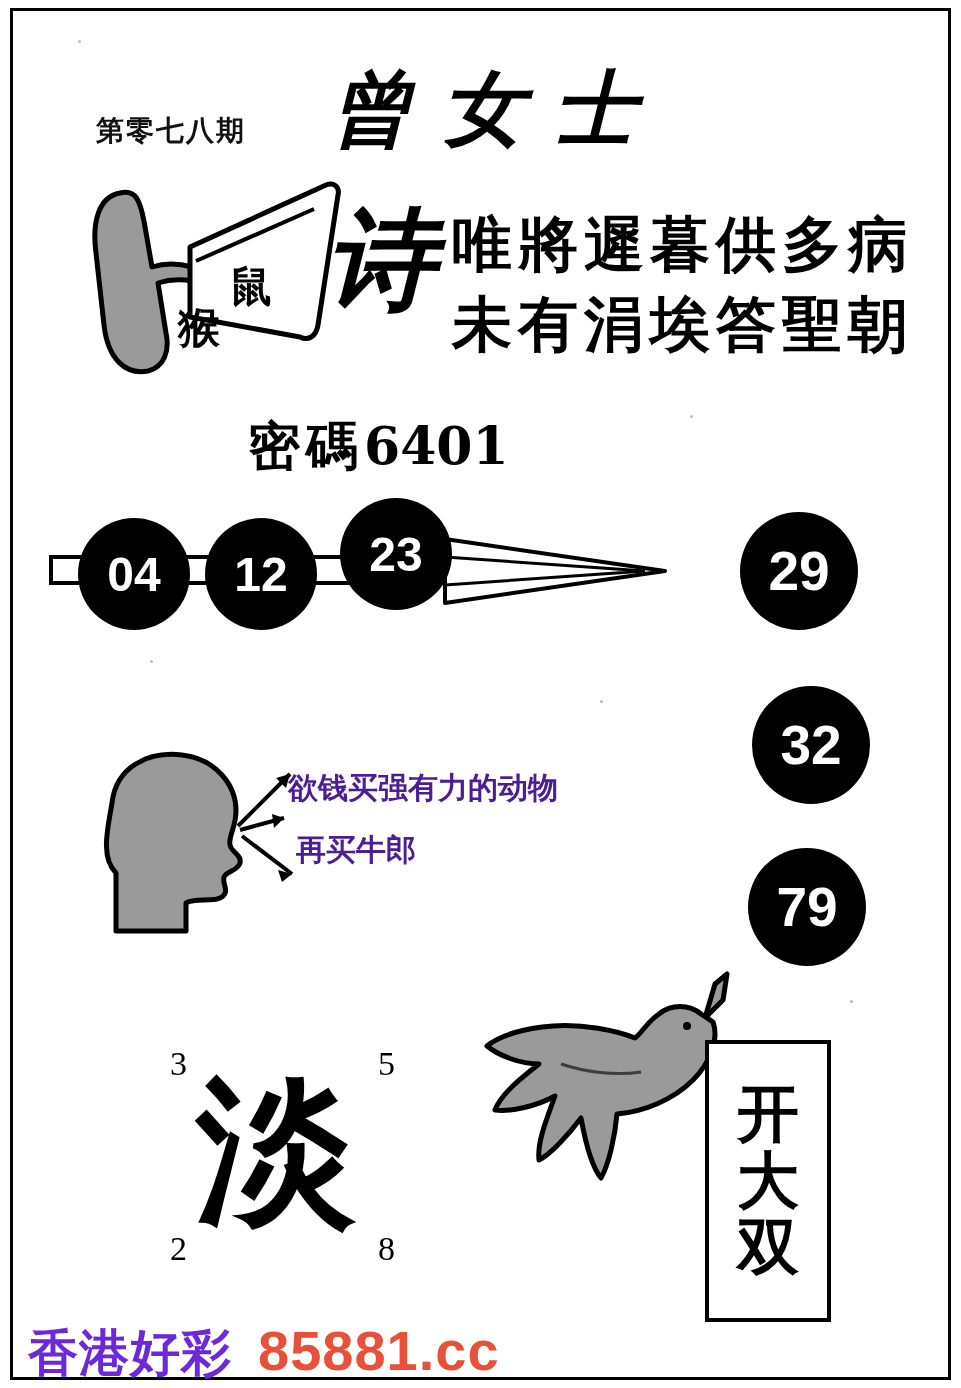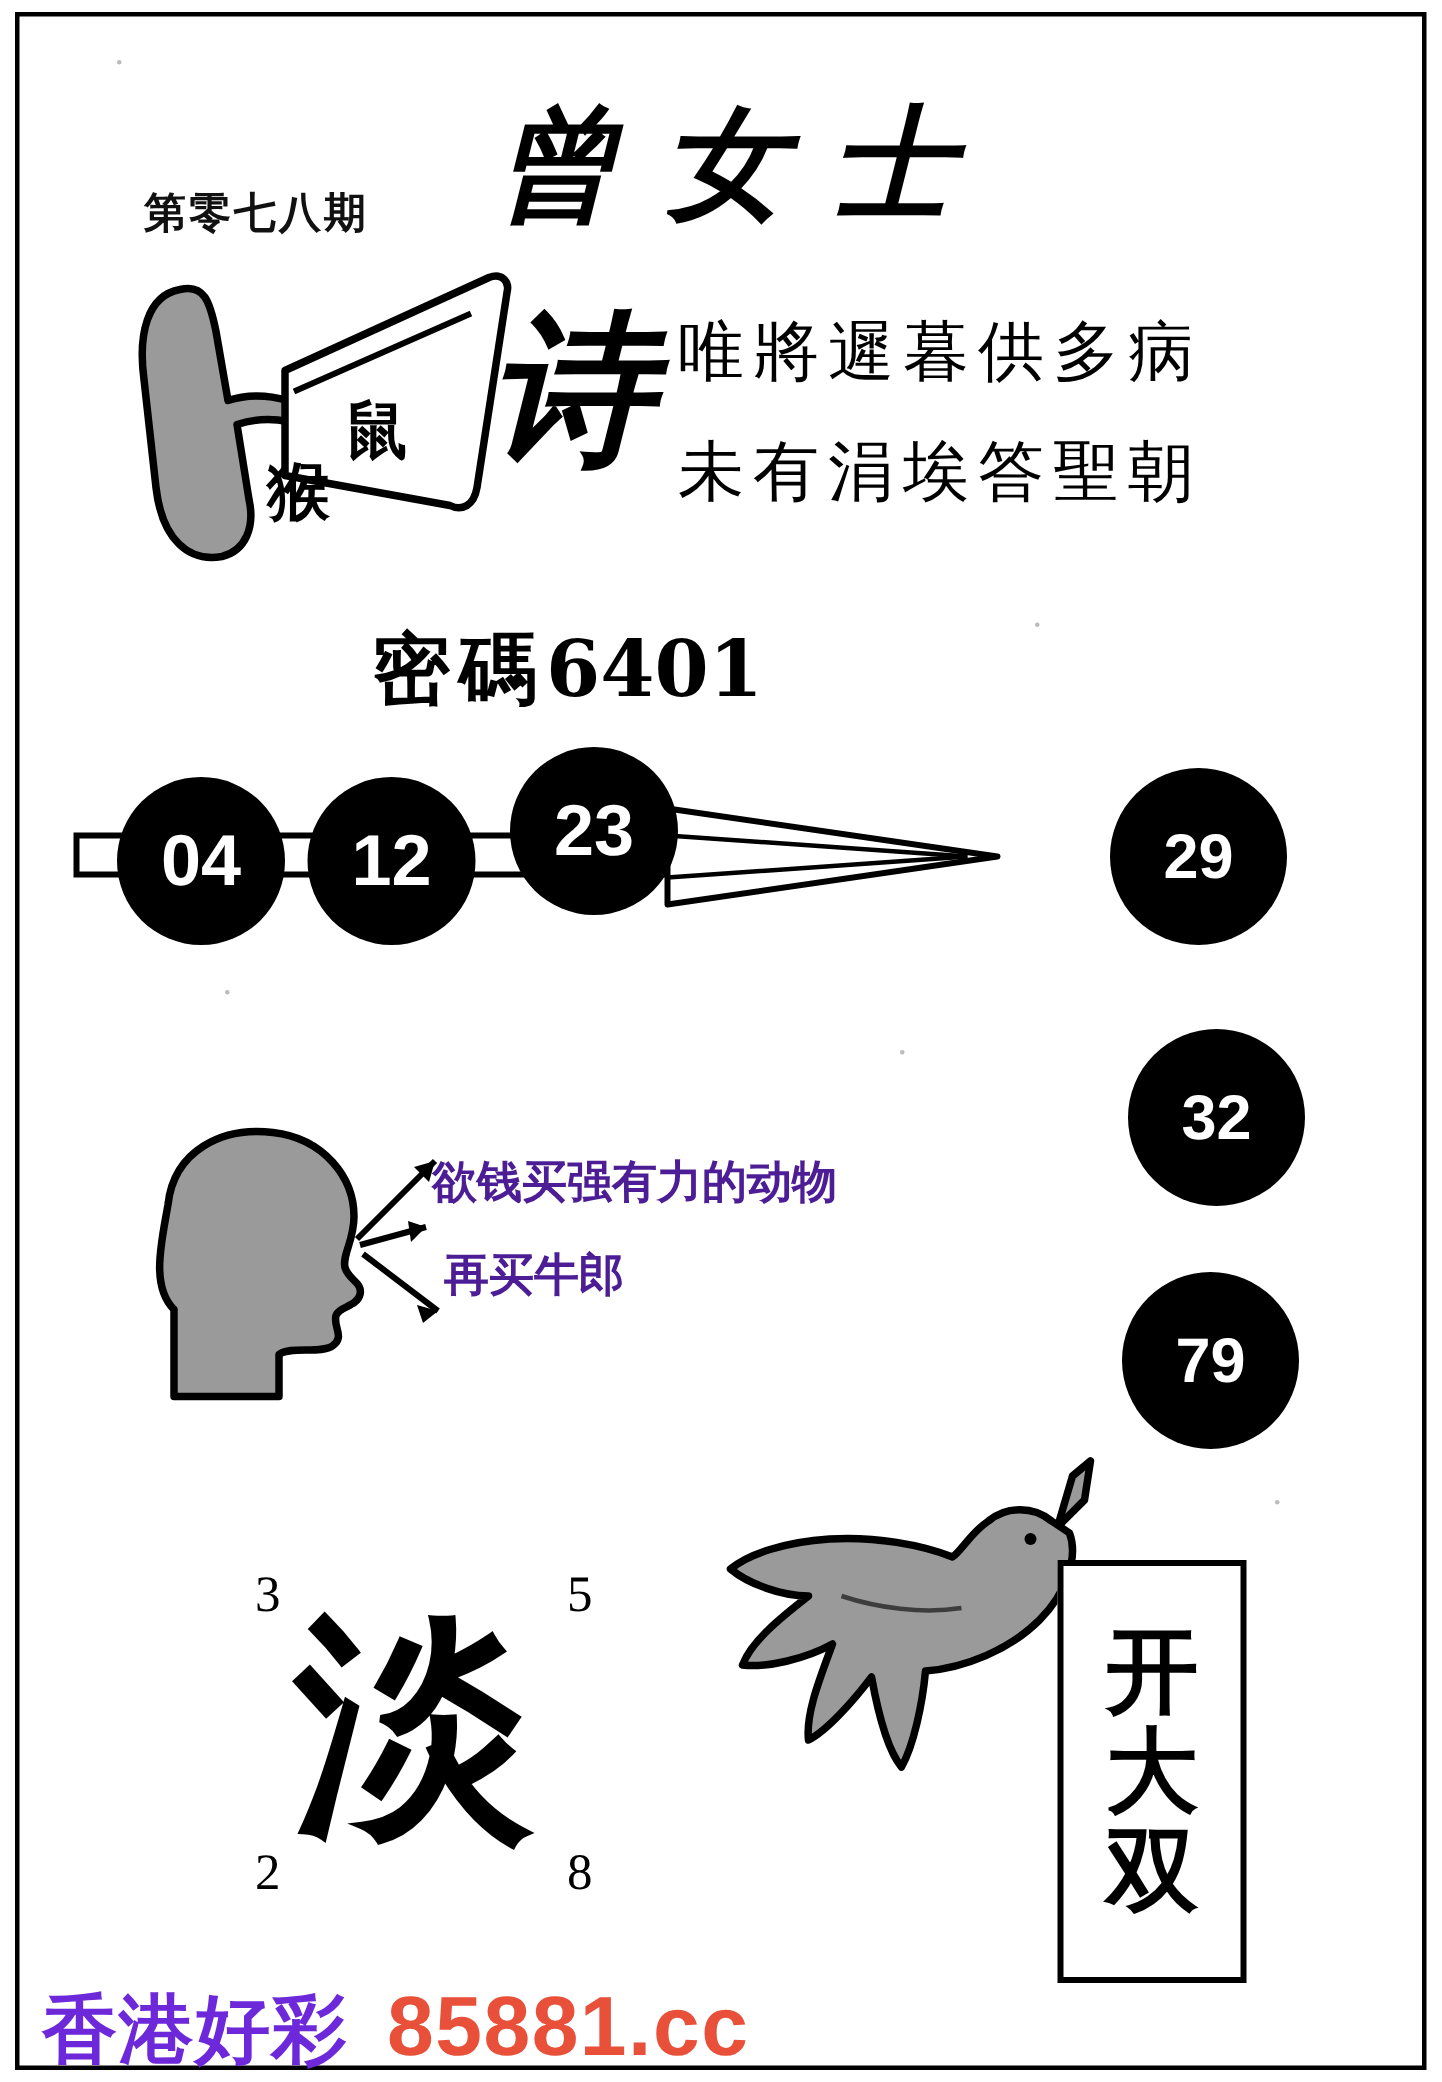--- a/index.html
+++ b/index.html
@@ -29,21 +29,20 @@
   
   .issue-label {
     position: absolute;
     left: 96px;
     top: 112px;
     font-family: "DejaVu Serif", serif;
     font-size: 28px;
     font-weight: bold;
     letter-spacing: 2px;
     color: #111;
-    margin-top: 11px;
   }
   
   .main-title {
     position: absolute;
     left: 330px;
     top: 55px;
     font-family: "DejaVu Serif", serif;
     font-size: 82px;
     font-weight: bold;
     letter-spacing: 30px;
@@ -85,22 +84,22 @@
     font-size: 110px;
     font-weight: bold;
     font-style: italic;
     color: #000;
     line-height: 1;
   }
   
   .poem-line {
     position: absolute;
     font-family: "DejaVu Serif", serif;
-    font-size: 44px;
-    font-weight: normal;
+    font-size: 60px;
+    font-weight: bold;
     letter-spacing: 6px;
     color: #000;
     white-space: nowrap;
   }
   .poem-line.l1 { left: 452px; top: 205px; }
   .poem-line.l2 { left: 452px; top: 285px; }
   
   .password-row {
     position: absolute;
     left: 248px;
@@ -133,21 +132,21 @@
     font-weight: bold;
   }
   .ball.small {
     width: 112px;
     height: 112px;
     font-size: 48px;
   }
   .ball.right {
     width: 118px;
     height: 118px;
-    font-size: 42px;
+    font-size: 55px;
   }
   .ball-b1 { left: 78px; top: 518px; }
   .ball-b2 { left: 205px; top: 518px; }
   .ball-b3 { left: 340px; top: 498px; }
   .ball-r1 { left: 740px; top: 512px; }
   .ball-r2 { left: 752px; top: 686px; }
   .ball-r3 { left: 748px; top: 848px; }
   
   .head-wrap {
     position: absolute;

